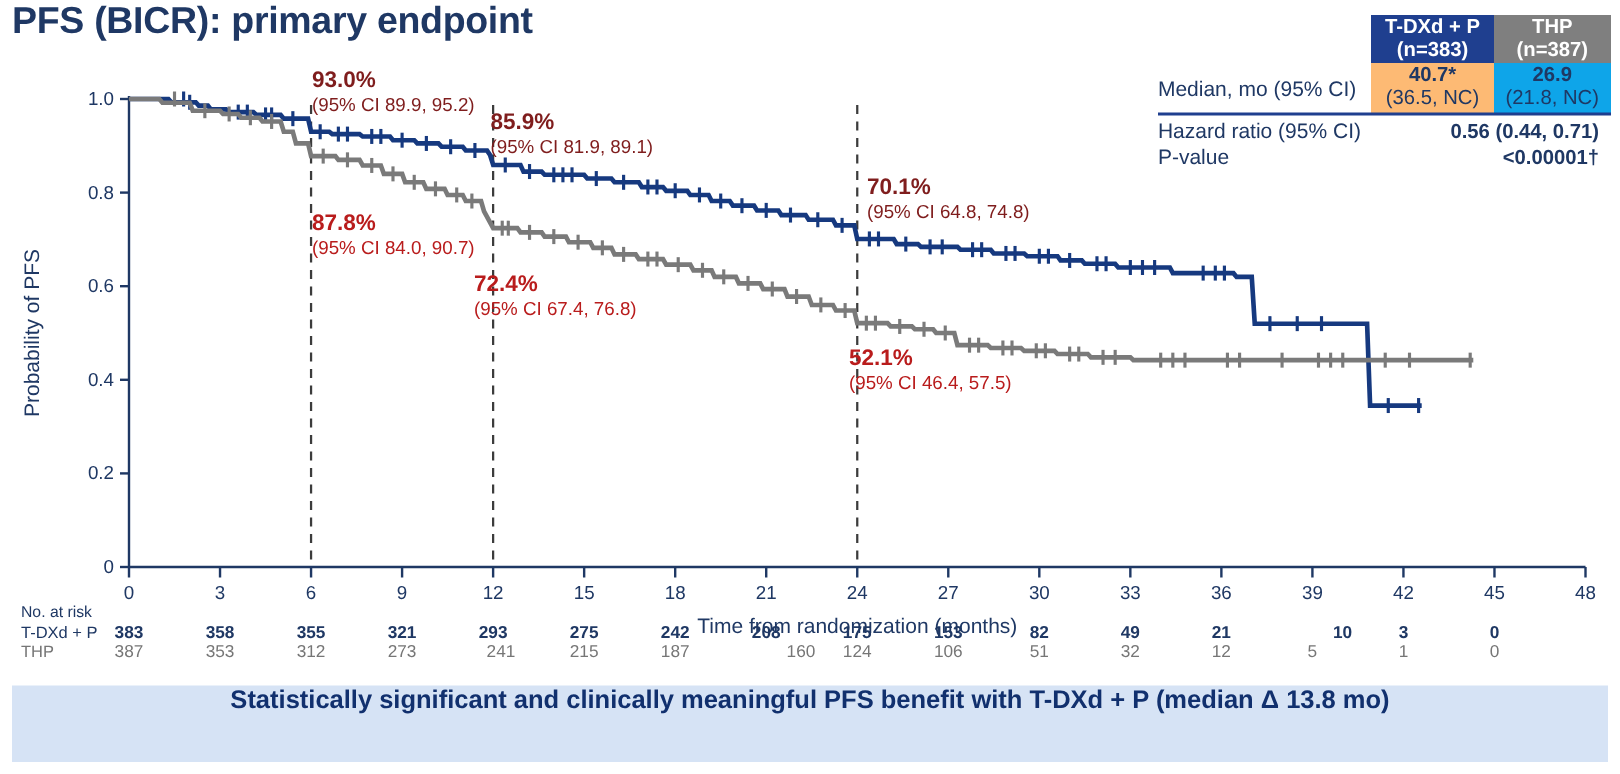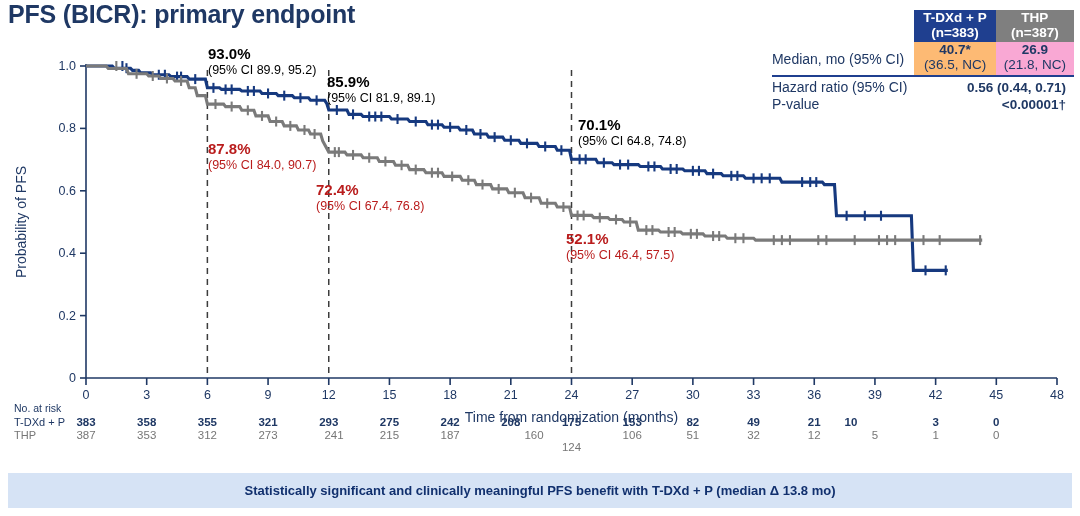--- a/index.html
+++ b/index.html
@@ -36,21 +36,21 @@
     line-height:1.08;padding:1px 9px 2px 9px !important;
     font-size:13.5px;white-space:nowrap;
   }
   .rt-head.blue{background:#1F3F8F;}
   .rt-head.gray{background:#7F7F7F;}
   .rt-val{
     text-align:center;font-weight:bold;line-height:1.1;
     padding:1px 8px 2px 8px !important;white-space:nowrap;
   }
   .rt-val.blue{background:#fdba74;}
-  .rt-val.gray{background:#f9a8d4;text-align:center;}
+  .rt-val.gray{background:#0ea5e9;text-align:center;}
   .rt-val .ci{font-weight:normal;display:block;}
   .rt-span{
     text-align:right;font-weight:bold;white-space:nowrap;
     padding:1px 8px !important;
   }
   .rt-sep td{border-top:2px solid #1F3F8F;height:2px;padding:0 !important;}
   
   #plot-wrap{position:absolute;left:0;top:0;width:1080px;height:470px;}
   svg{display:block;}
   .axis-line{stroke:#1F3864;stroke-width:1.6;fill:none;}
@@ -59,36 +59,36 @@
   .axis-title{font-size:14px;fill:#1F3864;font-family:"Liberation Sans",sans-serif;}
   .km-blue{fill:none;stroke:#16397F;stroke-width:3.1;stroke-linejoin:miter;}
   .km-gray{fill:none;stroke:#7A7A7A;stroke-width:3.1;stroke-linejoin:miter;}
   .cen-blue{stroke:#16397F;stroke-width:2.1;}
   .cen-gray{stroke:#7A7A7A;stroke-width:2.1;}
   .dashline{stroke:#3c3c3c;stroke-width:1.5;stroke-dasharray:6 5;fill:none;}
   
   .anno{position:absolute;line-height:1.12;white-space:nowrap;}
   .anno .pct{font-size:15px;font-weight:bold;}
   .anno .ci{font-size:12.5px;}
-  .anno.blue{color:#000000;}
+  .anno.blue{color:#7f1d1d;}
   .anno.gray{color:#b91c1c;}
   
   #risk{position:absolute;left:0;top:402px;width:1080px;font-size:11.5px;}
   #risk .hdr{position:absolute;left:14px;top:0px;font-size:10.5px;color:#1F3864;}
   #risk .rowlab{position:absolute;left:14px;font-size:11px;white-space:nowrap;}
   #risk .rowlab.r0{top:14px;color:#1F3864;}
   #risk .rowlab.r1{top:27px;color:#767676;}
   #risk .num{position:absolute;font-size:11.5px;font-weight:bold;text-align:center;transform:translateX(-50%);}
   #risk .num.r0{top:14px;color:#1F3864;}
   #risk .num.r1{top:27px;color:#767676;font-weight:normal;}
   
   #banner{
-    position:absolute;left:8px;right:8px;bottom:8px;height:35px;
-    background:#D6E3F5;display:flex;align-items:center;justify-content:center;
-    color:#11306E;font-weight:bold;font-size:13px;white-space:nowrap;
+    position:absolute;left:8px;right:8px;bottom:8px;height:51px;
+    background:#D6E3F5;display:flex;align-items:flex-start;justify-content:center;
+    color:#11306E;font-weight:bold;font-size:17px;white-space:nowrap;
   }
 </style>
 </head>
 <body>
 
 <div id="title">PFS (BICR): primary endpoint</div>
 
 <table id="results-table">
   <tbody>
       <tr>
@@ -340,32 +340,32 @@
     <div class="num r0" style="left: 268.062px;">321</div>
     <div class="num r0" style="left: 328.75px;">293</div>
     <div class="num r0" style="left: 389.438px;">275</div>
     <div class="num r0" style="left: 450.125px;">242</div>
     <div class="num r0" style="left: 510.812px;">208</div>
     <div class="num r0" style="left: 571.5px;">175</div>
     <div class="num r0" style="left: 632.188px;">153</div>
     <div class="num r0" style="left: 692.875px;">82</div>
     <div class="num r0" style="left: 753.562px;">49</div>
     <div class="num r0" style="left: 814.25px;">21</div>
-    <div class="num r0" style="left: 851px;">10</div>
+    <div class="num r0" style="left: 895px;">10</div>
     <div class="num r0" style="left: 935.625px;">3</div>
     <div class="num r0" style="left: 996.312px;">0</div>
     <div class="num r1" style="left: 86px;">387</div>
     <div class="num r1" style="left: 146.688px;">353</div>
     <div class="num r1" style="left: 207.375px;">312</div>
     <div class="num r1" style="left: 268.062px;">273</div>
     <div class="num r1" style="left: 334px;">241</div>
     <div class="num r1" style="left: 389.438px;">215</div>
     <div class="num r1" style="left: 450.125px;">187</div>
     <div class="num r1" style="left: 534px;">160</div>
-    <div class="num r1" style="left: 571.5px; margin-top: 12px;">124</div>
+    <div class="num r1" style="left: 571.5px;">124</div>
     <div class="num r1" style="left: 632.188px;">106</div>
     <div class="num r1" style="left: 692.875px;">51</div>
     <div class="num r1" style="left: 753.562px;">32</div>
     <div class="num r1" style="left: 814.25px;">12</div>
     <div class="num r1" style="left: 874.938px;">5</div>
     <div class="num r1" style="left: 935.625px;">1</div>
     <div class="num r1" style="left: 996.312px;">0</div>
   </div>
 
 <div id="banner">

